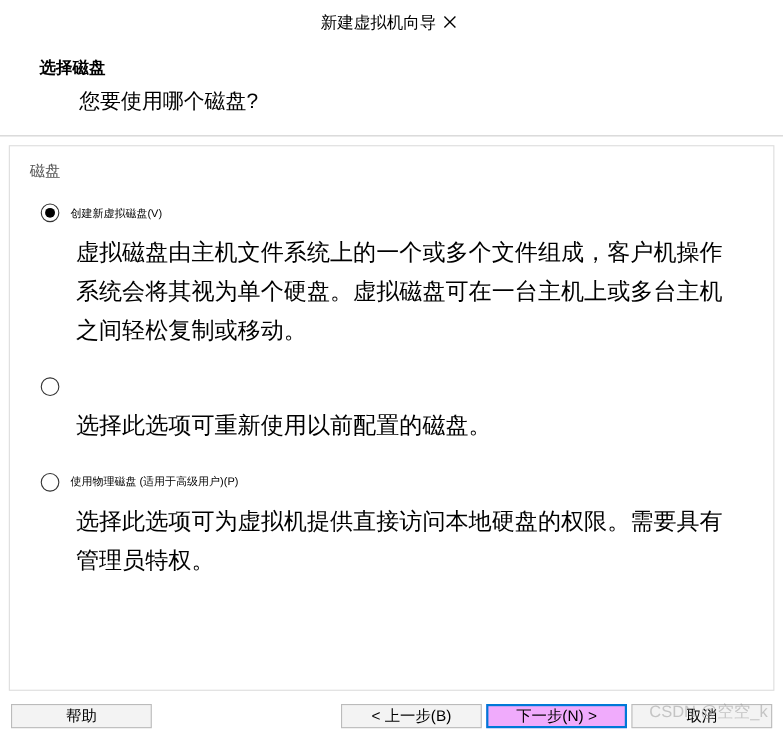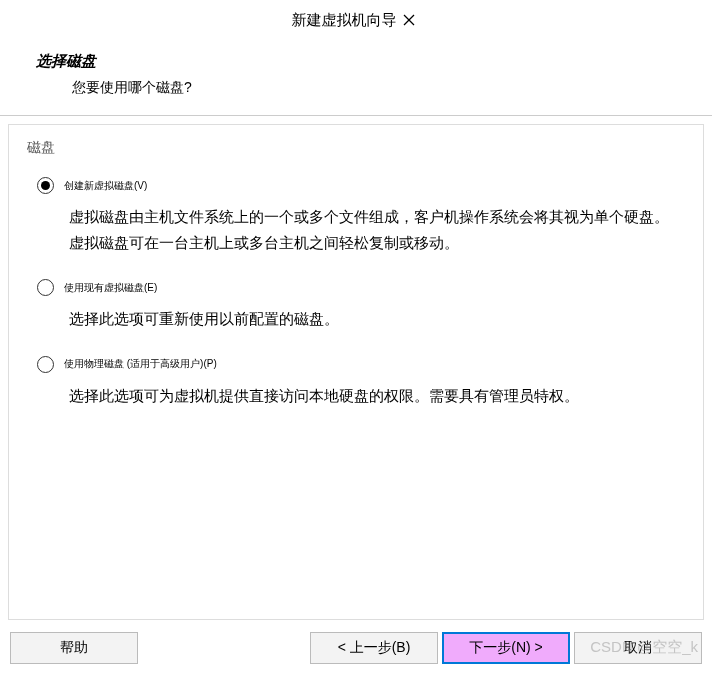--- a/index.html
+++ b/index.html
@@ -35,24 +35,23 @@
       cursor: pointer;
       font-size: 16px;
     }
     .header-section {
       padding: 12px 36px 18px 36px;
     }
     .header-title {
       font-size: 15px;
       font-weight: bold;
       margin-bottom: 8px;
-      font-style: italic;
     }
     .header-question {
-      font-size: 14px;
+      font-size: 19px;
       padding-left: 36px;
     }
     .divider {
       border: none;
       border-top: 1px solid #ccc;
     }
     .content-panel {
       margin: 8px 8px 0 8px;
       border: 1px solid #ddd;
       background: #fff;
@@ -89,40 +88,40 @@
       content: "";
       width: 9px;
       height: 9px;
       border-radius: 50%;
       background: #000;
     }
     .radio-label {
       font-size: 10px;
     }
     .radio-desc {
-      font-size: 15px;
+      font-size: 21px;
       line-height: 1.7;
       padding-left: 32px;
       padding-right: 8px;
       color: #000;
     }
     .button-bar {
       display: flex;
       justify-content: space-between;
       align-items: center;
       padding: 12px 10px;
       gap: 10px;
     }
     .btn-group {
       display: flex;
       gap: 4px;
     }
     .btn {
       min-width: 128px;
-      height: 32px;
+      height: 22px;
       border: 1px solid #bbb;
       background: #f3f3f3;
       font-size: 14px;
       cursor: pointer;
       font-family: inherit;
       display: flex;
       align-items: center;
       justify-content: center;
       padding: 0 10px;
     }
@@ -166,21 +165,20 @@
     <div class="radio-row">
       <div class="radio-circle selected"></div>
       <span class="radio-label">创建新虚拟磁盘(V)</span>
     </div>
     <div class="radio-desc">虚拟磁盘由主机文件系统上的一个或多个文件组成，客户机操作系统会将其视为单个硬盘。虚拟磁盘可在一台主机上或多台主机之间轻松复制或移动。</div>
   </div>
 
   <div class="radio-option">
     <div class="radio-row">
       <div class="radio-circle"></div>
-      <span class="radio-label">使用现有虚拟磁盘(E)</span>
     </div>
     <div class="radio-desc">选择此选项可重新使用以前配置的磁盘。</div>
   </div>
 
   <div class="radio-option">
     <div class="radio-row">
       <div class="radio-circle"></div>
       <span class="radio-label">使用物理磁盘 (适用于高级用户)(P)</span>
     </div>
     <div class="radio-desc">选择此选项可为虚拟机提供直接访问本地硬盘的权限。需要具有管理员特权。</div>

